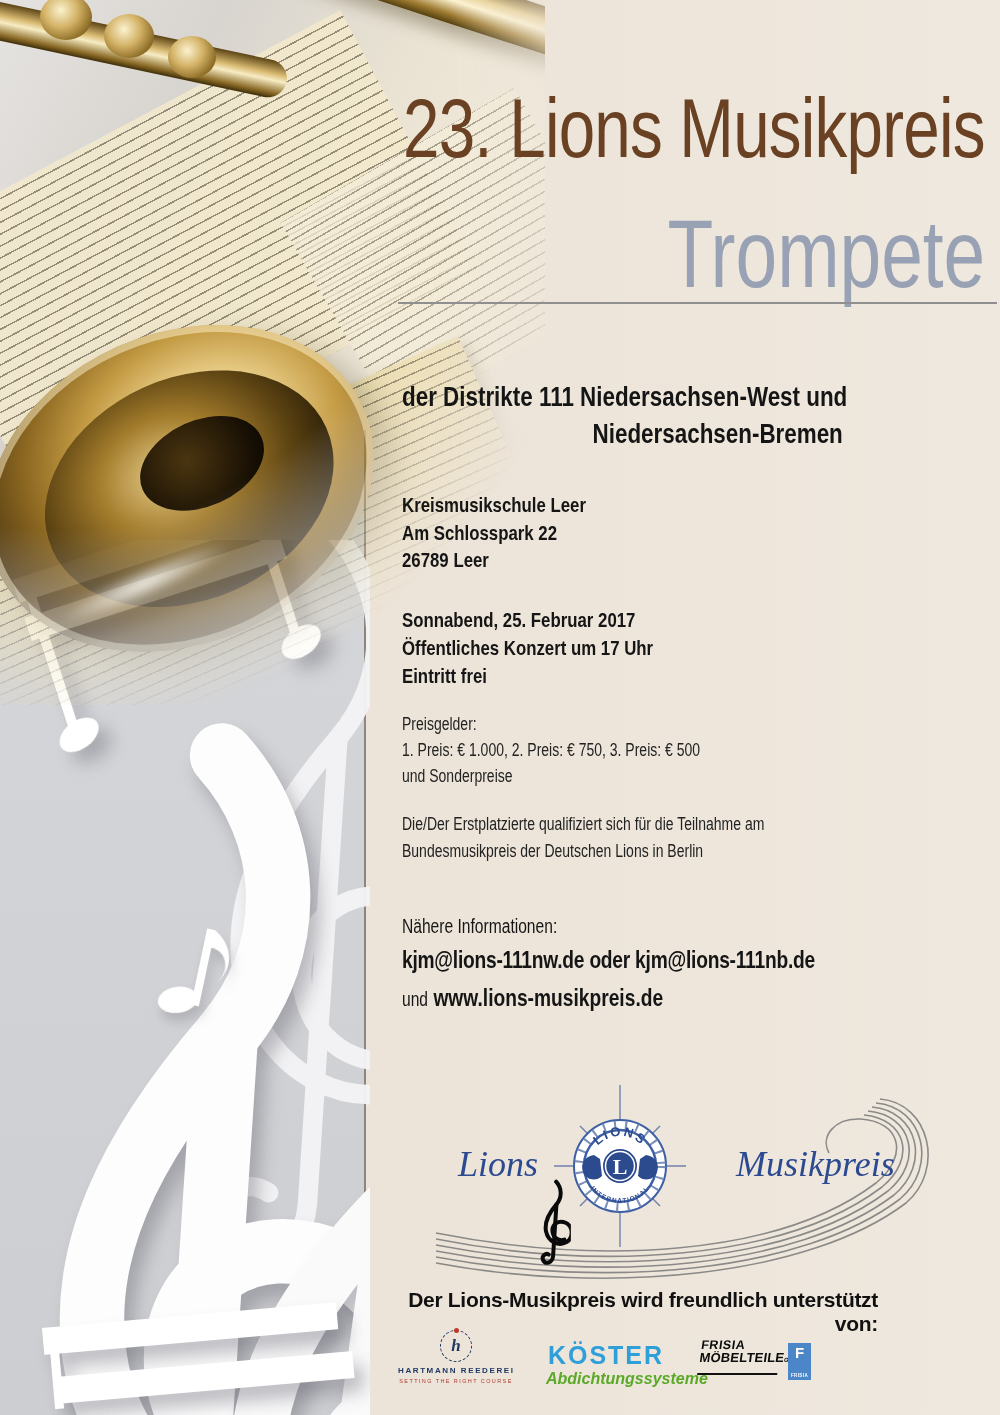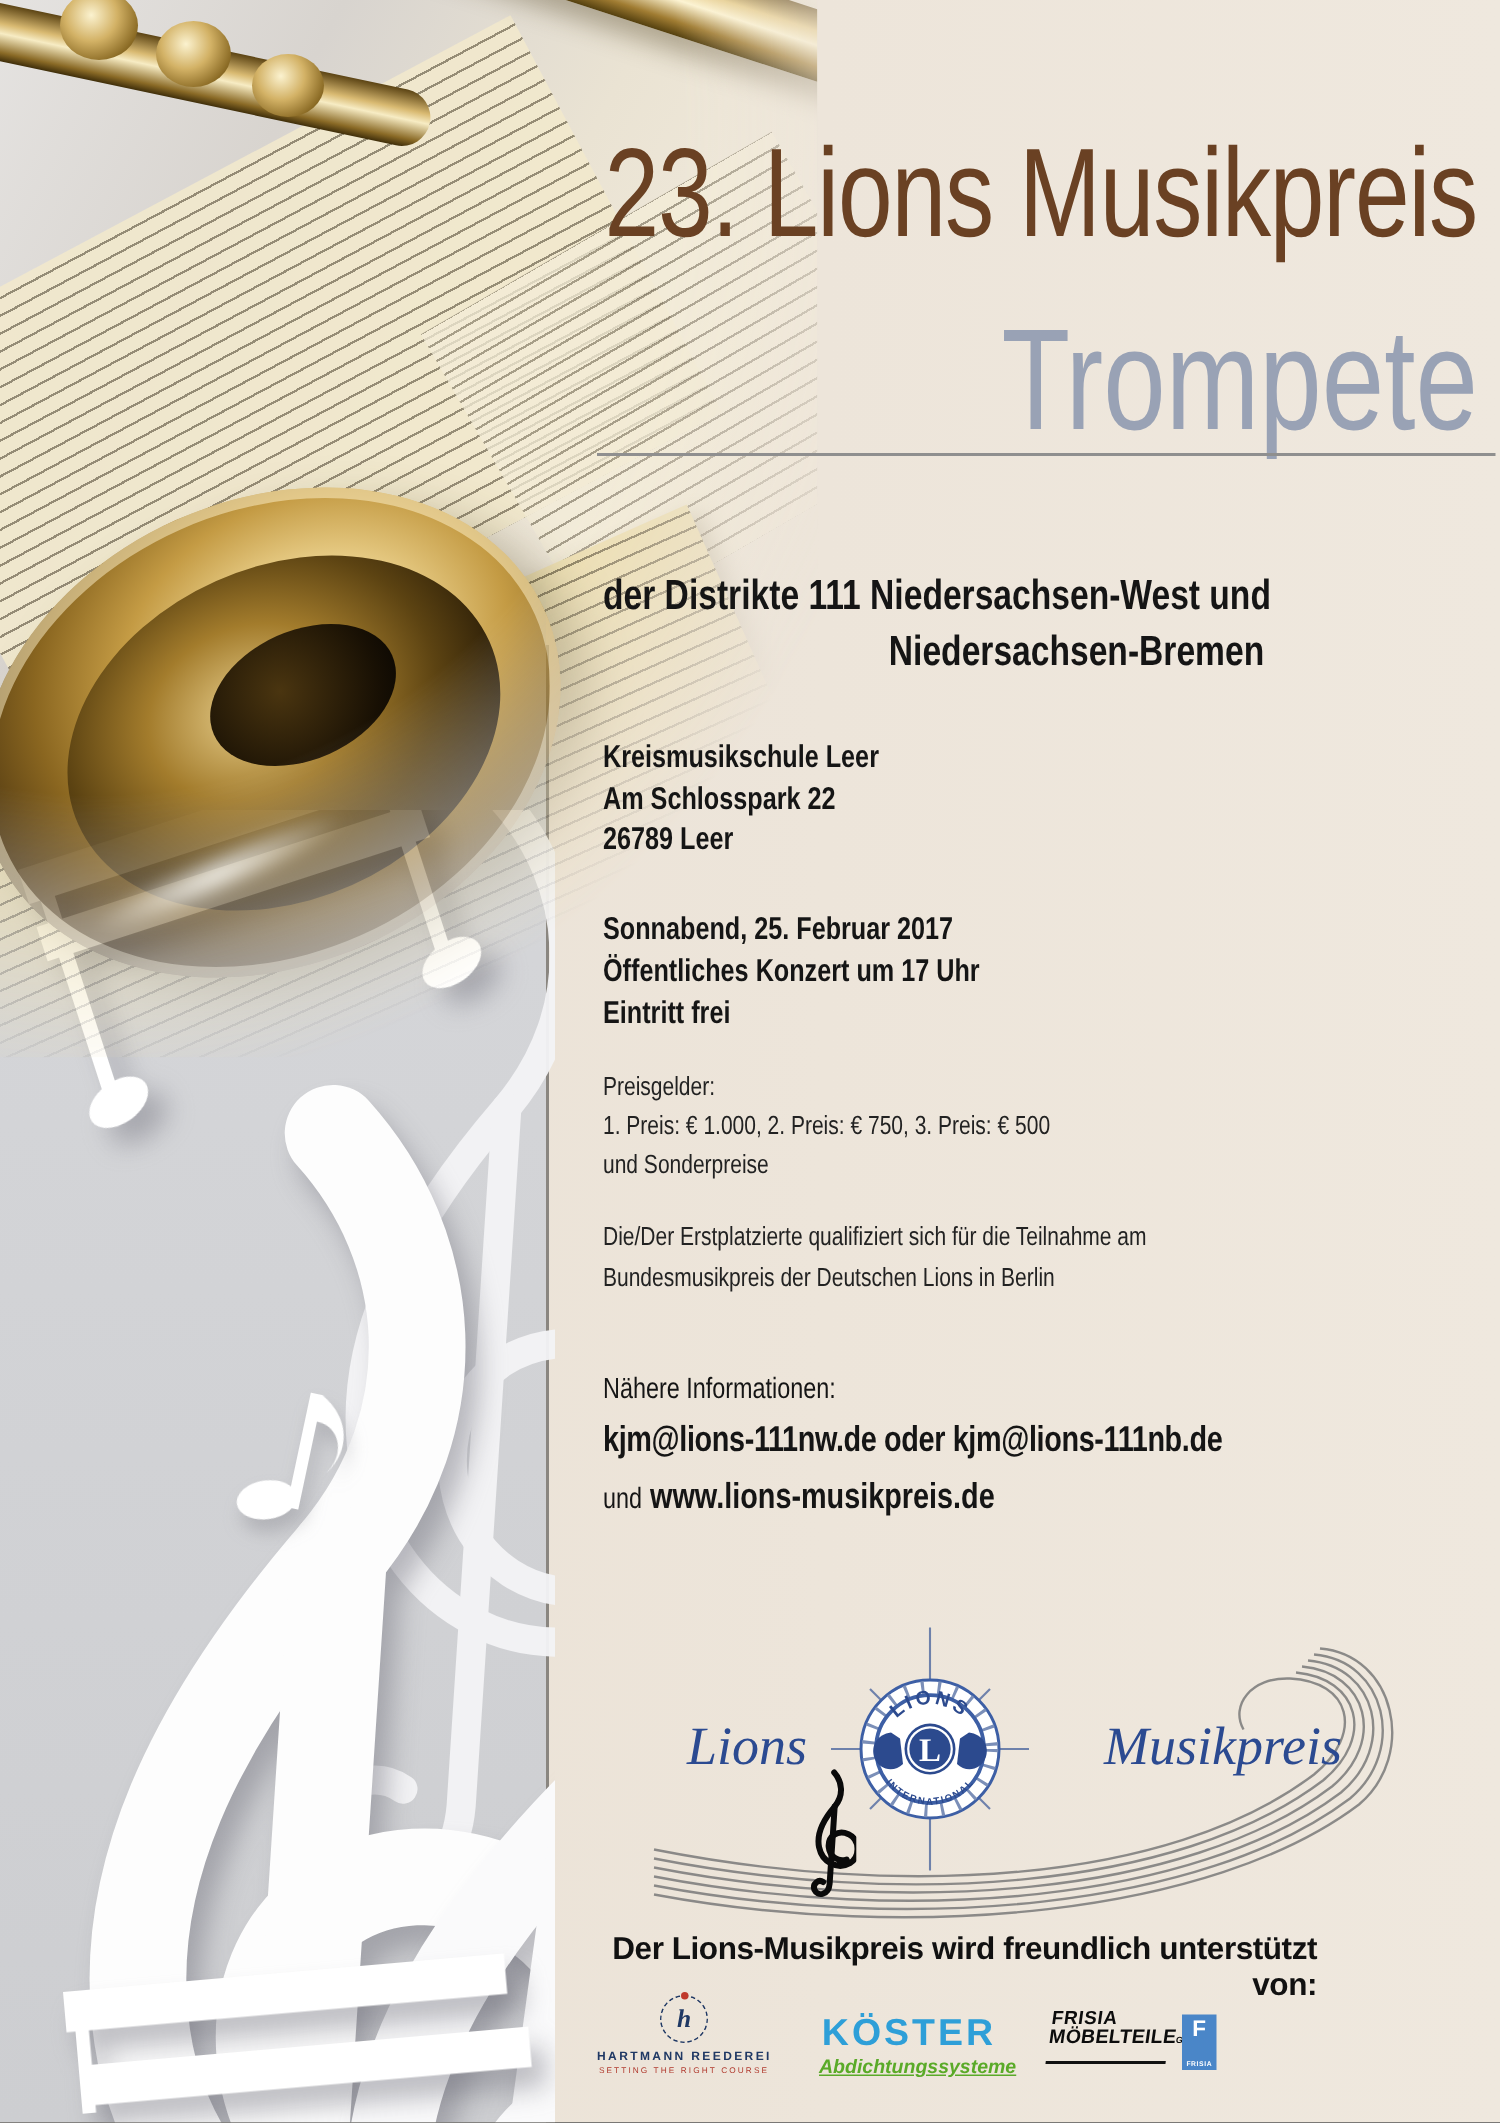--- a/index.html
+++ b/index.html
@@ -78,21 +78,21 @@
   .sponsor{position:absolute;z-index:5;}
   .hartmann{left:398px;top:1330px;width:116px;text-align:center;color:#1f3864;}
   .h-circle{position:relative;width:30px;height:30px;margin:0 auto 4px;border:1.6px dashed #1f3864;border-radius:50%;}
   .h-circle .dot{position:absolute;left:50%;top:-3px;width:5px;height:5px;margin-left:-2px;border-radius:50%;background:#c0392b;}
   .h-circle .mono{position:absolute;inset:0;display:flex;align-items:center;justify-content:center;
     font-family:"Liberation Serif",serif;font-style:italic;font-weight:bold;font-size:17px;}
   .h-name{font-size:8px;font-weight:bold;letter-spacing:1.6px;white-space:nowrap;}
   .h-tag{margin-top:3px;font-size:5.5px;letter-spacing:1.4px;color:#b03a2e;white-space:nowrap;}
   .koester{left:546px;top:1341px;width:120px;text-align:center;}
   .k-name{font-size:25px;font-weight:800;letter-spacing:2px;color:#2e9fd8;white-space:nowrap;}
-  .k-tag{font-size:13px;font-style:italic;font-weight:bold;color:#5aaa28;text-decoration:underline;}
+  .k-tag{font-size:16px;font-style:italic;font-weight:bold;color:#5aaa28;}
   .frisia{left:702px;top:1340px;}
   .f-text{transform:skewX(-8deg);transform-origin:0 0;color:#0c0c0c;}
   .f-l1{font-size:12.5px;font-weight:800;letter-spacing:.5px;line-height:11px;}
   .f-l2{font-size:13px;font-weight:800;letter-spacing:.2px;line-height:13px;white-space:nowrap;}
   .f-suffix{font-size:6px;font-weight:bold;}
   .f-rule{width:80px;height:1.6px;background:#111;margin-top:6px;}
   .f-badge{position:absolute;left:86px;top:3px;width:23px;height:33px;background:#4a86c8;
     display:flex;flex-direction:column;align-items:center;justify-content:space-between;padding:2px 0;}
   .f-badge .fb-letter{color:#fff;font-size:15px;font-weight:800;line-height:15px;}
   .f-badge .fb-text{color:#fff;font-size:4.5px;font-weight:bold;letter-spacing:.4px;}

